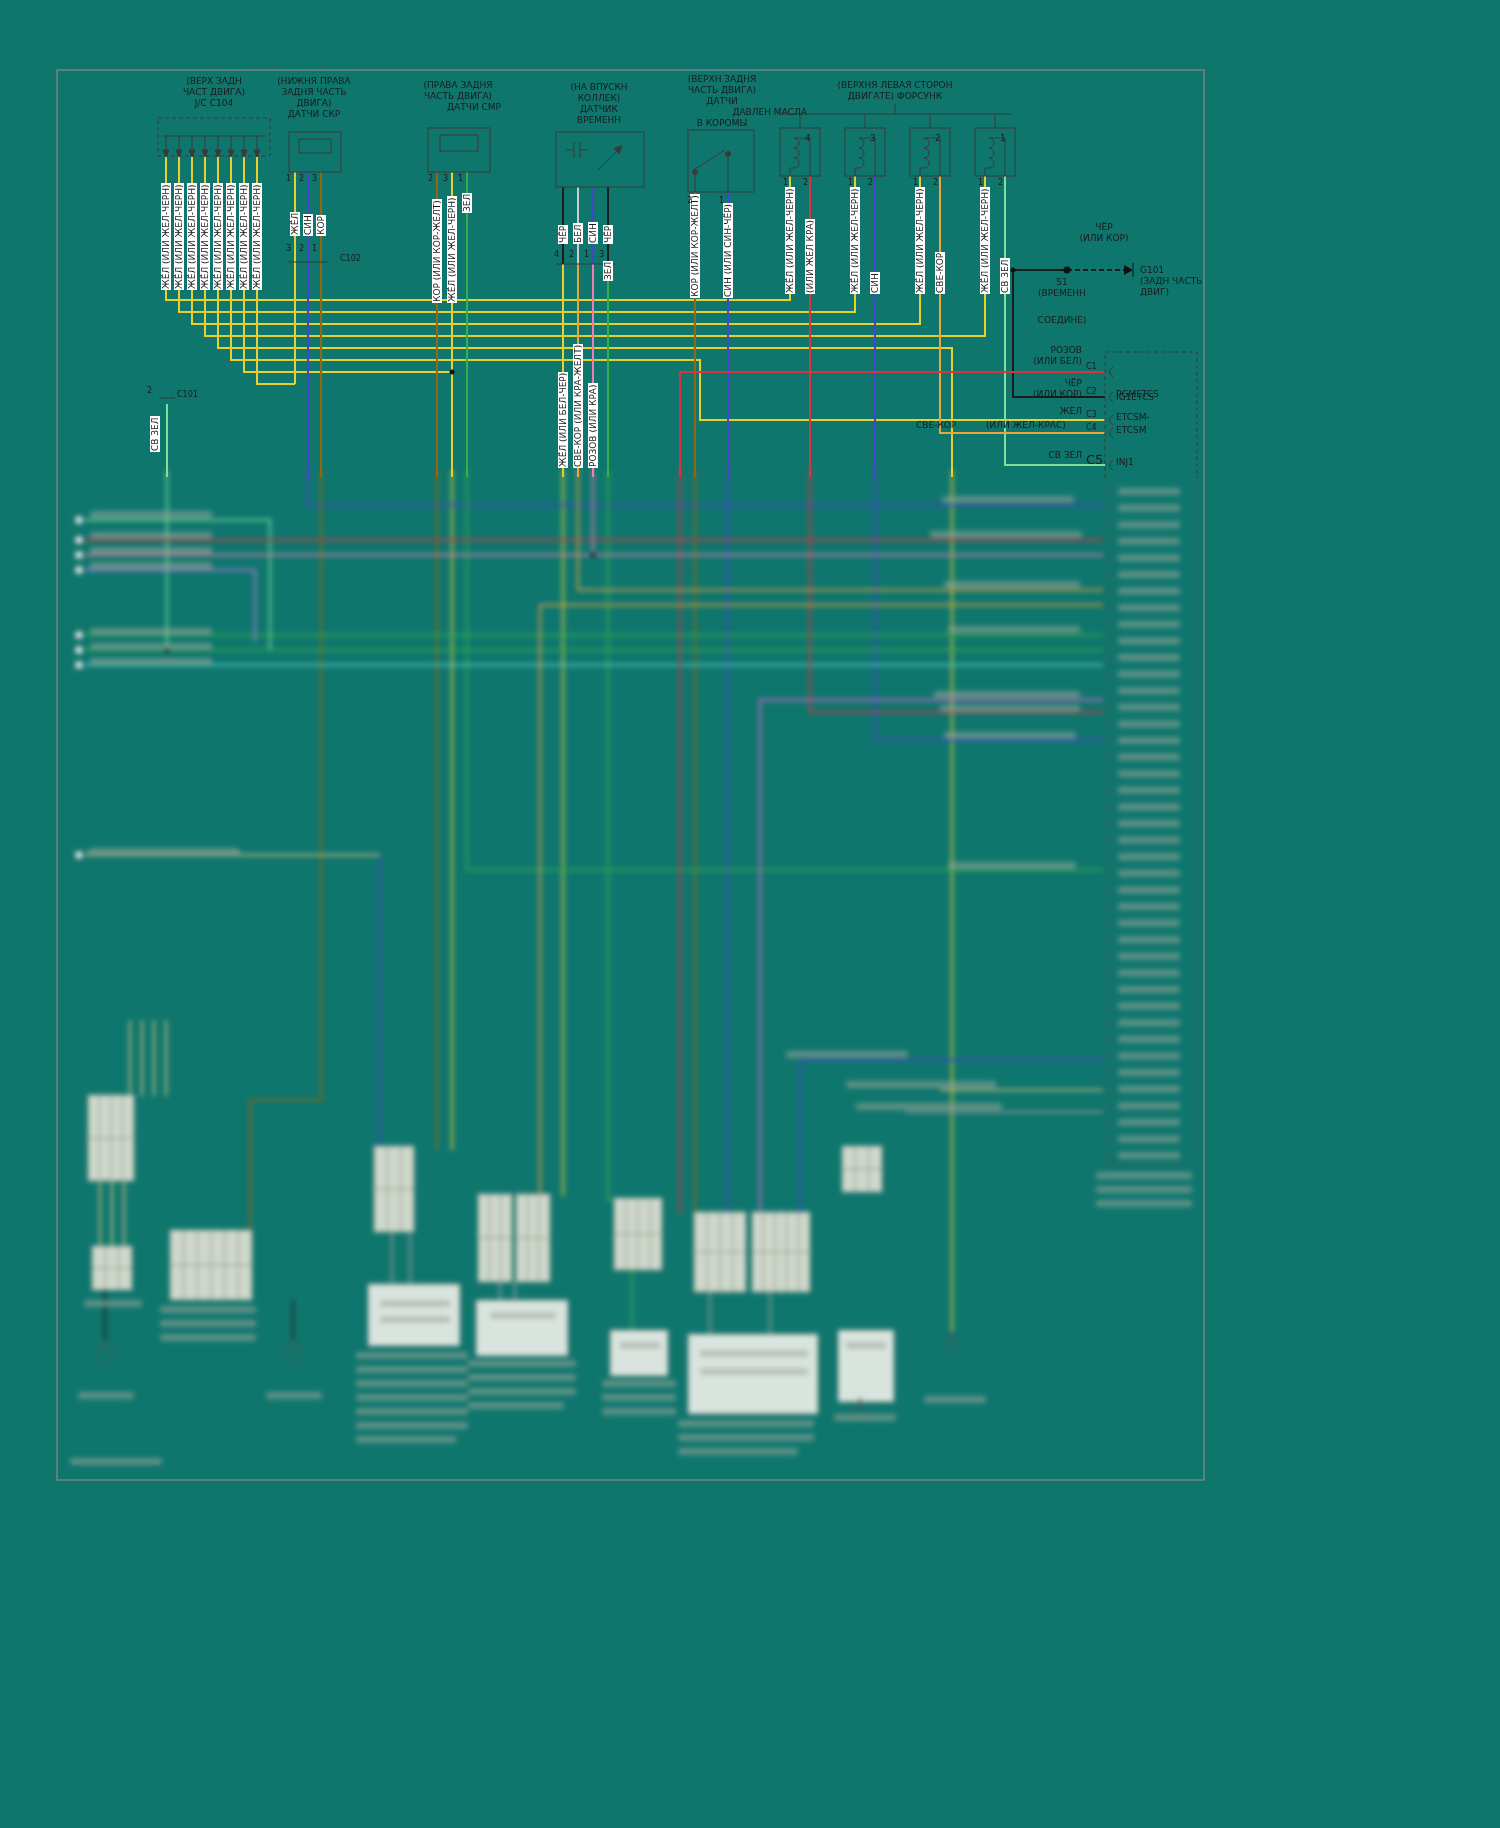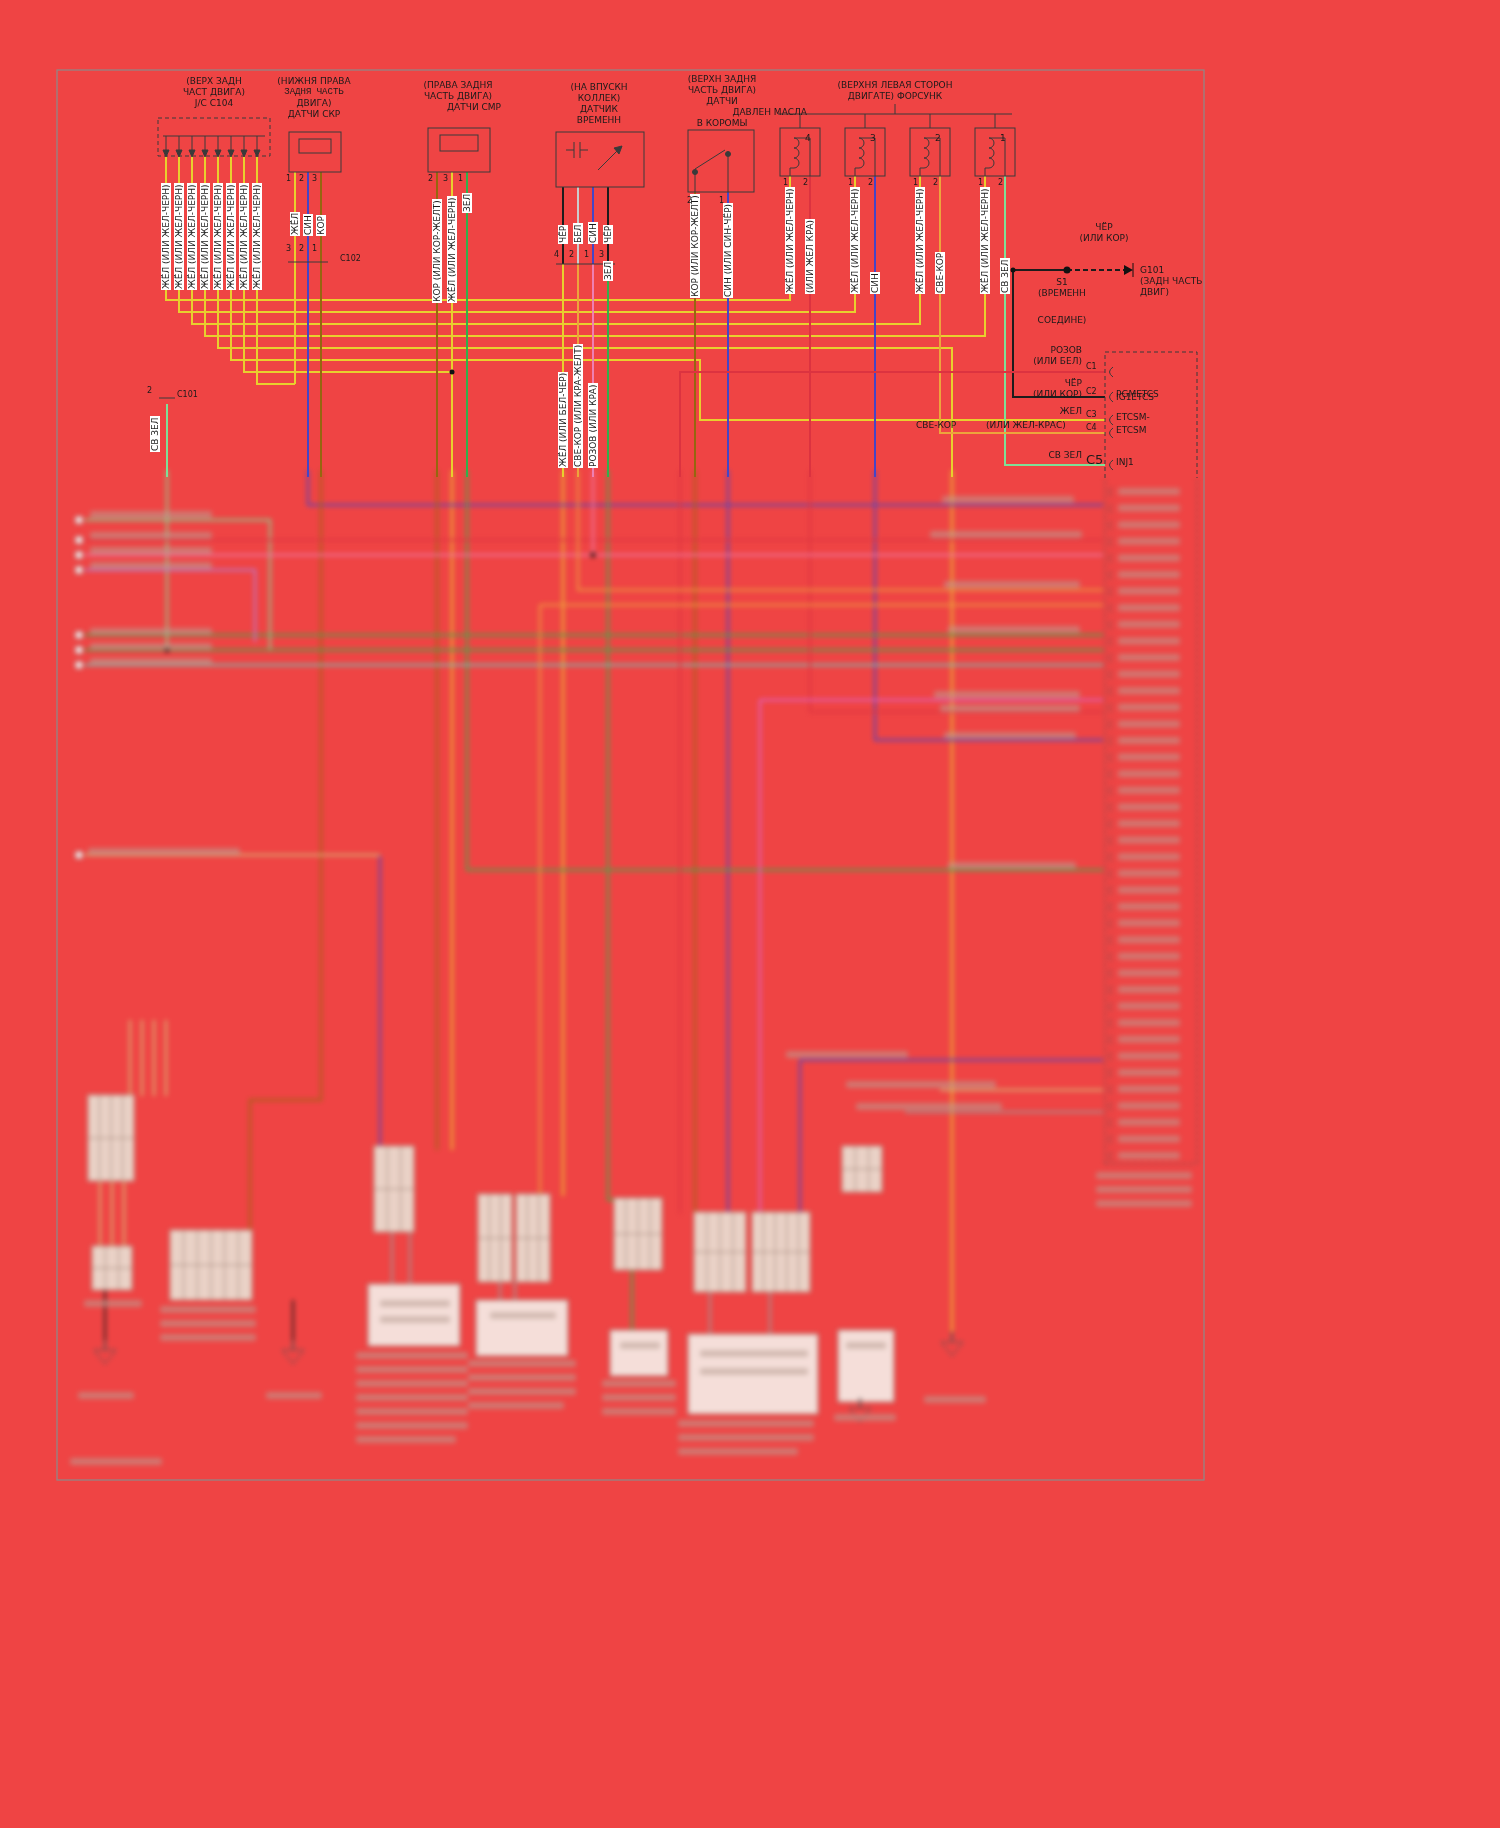--- a/index.html
+++ b/index.html
@@ -1,16 +1,16 @@
 <!DOCTYPE html>
 <html><head>
 <meta charset="utf-8">
 <style>
   html,body{margin:0;padding:0;background:#ffffff;}
-  .page{position:relative;width:1500px;height:1828px;background:#ef4444;overflow:hidden;
+  .page{position:relative;width:1500px;height:1828px;background:#0f766e;overflow:hidden;
         font-family:"DejaVu Sans",sans-serif;color:#1a1a1a;}
   svg.layer{position:absolute;left:0;top:0;}
   #labels{position:absolute;left:0;top:0;width:1500px;height:1828px;pointer-events:none;}
   .lbl{position:absolute;font-size:9px;line-height:10px;white-space:nowrap;color:#1a1a1a;}
   .lbl.c{text-align:center;}
   .lbl.r{text-align:right;}
   .lbl.v{transform:rotate(-90deg);transform-origin:0 0;background:#fff;padding:0 1px;}
   #blur-layer{position:absolute;left:0;top:0;width:1500px;height:1828px;
               filter:blur(2.4px);opacity:.88;}
 </style>
@@ -427,21 +427,21 @@
         <circle cx="452" cy="372" r="2.5" fill="#111"></circle>
         <circle cx="1013" cy="270" r="2.5" fill="#111"></circle>
       </g>
   </svg>
 
   <div id="labels">
       <div class="lbl c" style="left: 129px; width: 170px; top: 76px;">(ВЕРХ ЗАДН</div>
       <div class="lbl c" style="left: 129px; width: 170px; top: 87px;">ЧАСТ ДВИГА)</div>
       <div class="lbl c" style="left: 129px; width: 170px; top: 98px;">J/C C104</div>
       <div class="lbl c" style="left: 229px; width: 170px; top: 76px;">(НИЖНЯ ПРАВА</div>
-      <div class="lbl c" style="left: 229px; width: 170px; top: 87px; font-family: Liberation Mono, monospace;">ЗАДНЯ ЧАСТЬ</div>
+      <div class="lbl c" style="left: 229px; width: 170px; top: 87px;">ЗАДНЯ ЧАСТЬ</div>
       <div class="lbl c" style="left: 229px; width: 170px; top: 98px;">ДВИГА)</div>
       <div class="lbl c" style="left: 229px; width: 170px; top: 109px;">ДАТЧИ СКР</div>
       <div class="lbl c" style="left: 373px; width: 170px; top: 80px;">(ПРАВА ЗАДНЯ</div>
       <div class="lbl c" style="left: 373px; width: 170px; top: 91px;">ЧАСТЬ ДВИГА)</div>
       <div class="lbl c" style="left: 389px; width: 170px; top: 102px;">ДАТЧИ СМР</div>
       <div class="lbl c" style="left: 514px; width: 170px; top: 82px;">(НА ВПУСКН</div>
       <div class="lbl c" style="left: 514px; width: 170px; top: 93px;">КОЛЛЕК)</div>
       <div class="lbl c" style="left: 514px; width: 170px; top: 104px;">ДАТЧИК</div>
       <div class="lbl c" style="left: 514px; width: 170px; top: 115px;">ВРЕМЕНН</div>
       <div class="lbl c" style="left: 637px; width: 170px; top: 74px;">(ВЕРХН ЗАДНЯ</div>

